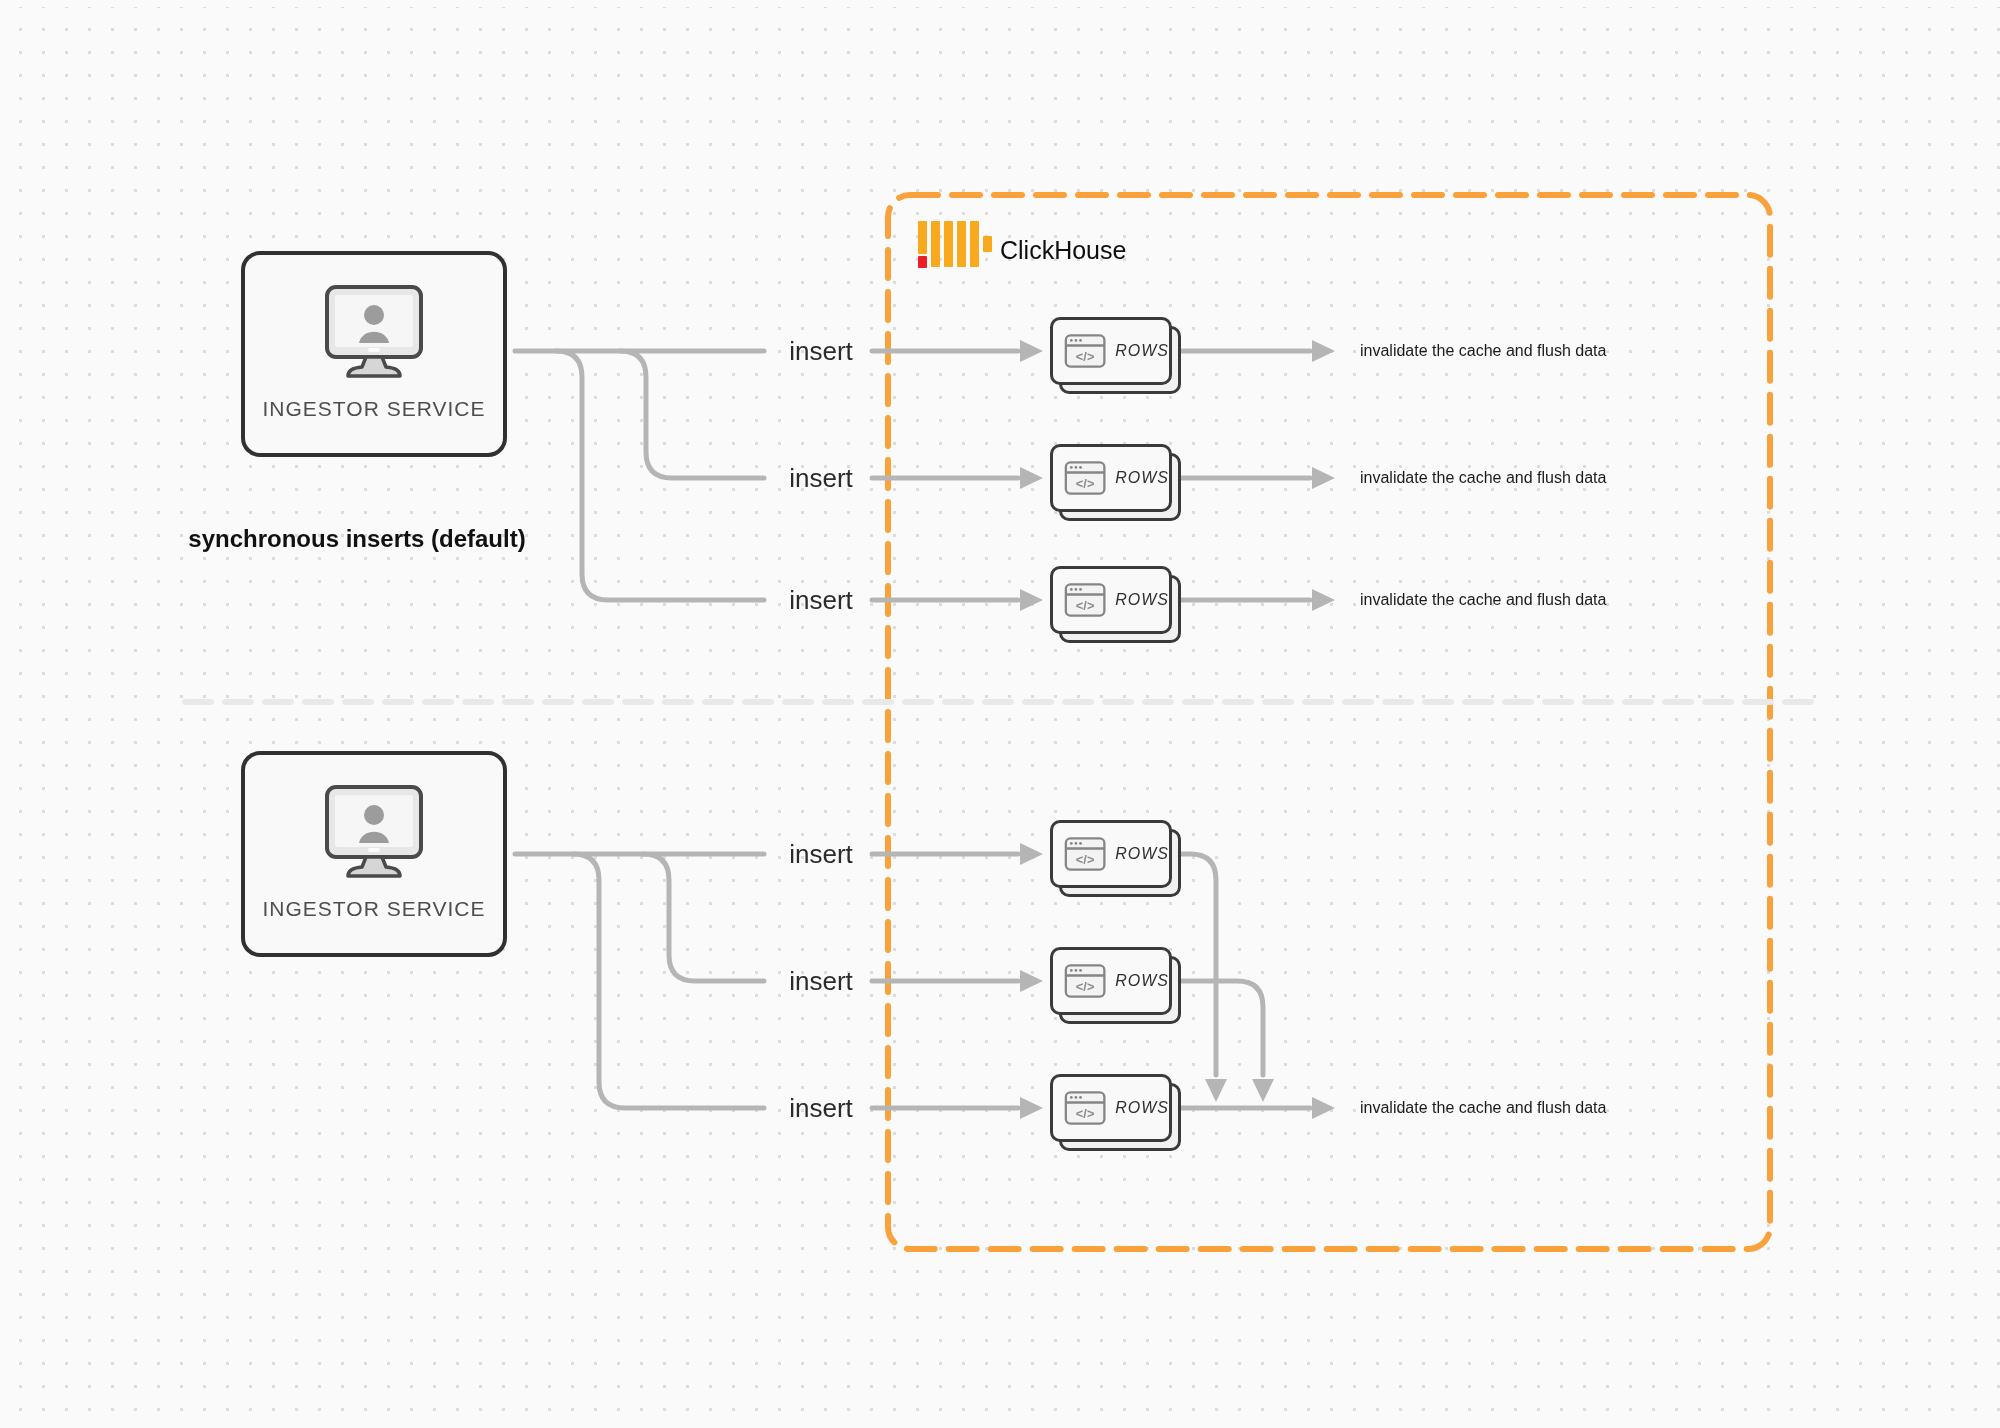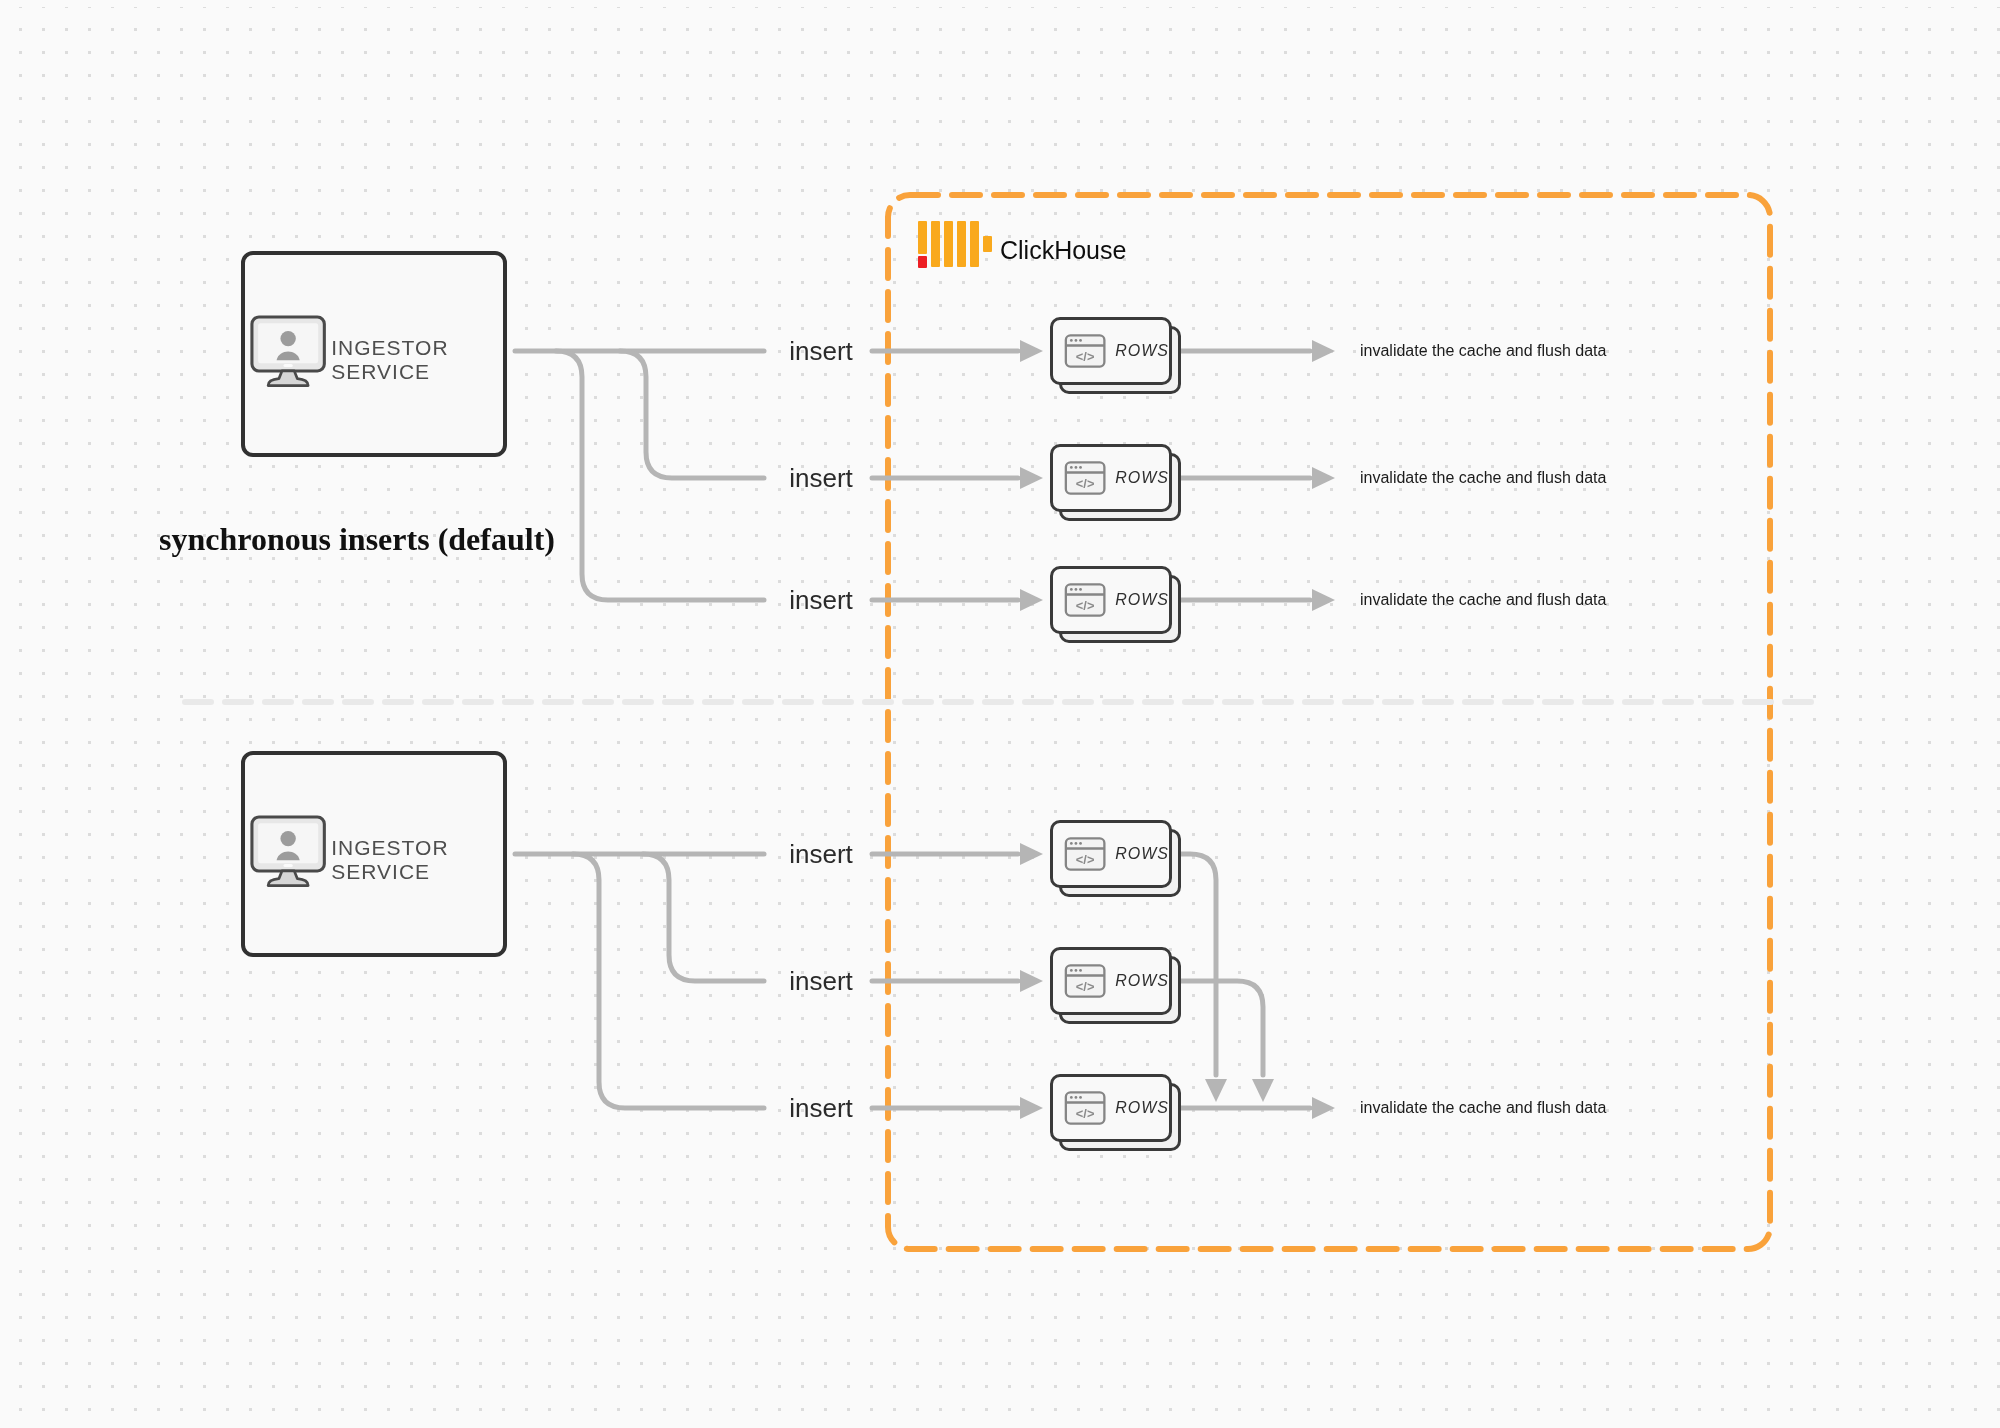--- a/index.html
+++ b/index.html
@@ -14,30 +14,31 @@
     background-color:#fafafa;
     background-image:radial-gradient(circle, #dcdcdc 1.7px, transparent 1.8px);
     background-size:23px 23px;
     background-position:9px 11px;
     margin-top:7px;
   }
   svg.connector-layer{ position:absolute; inset:0; width:2000px; height:1428px; }
 
   .ingestor-box{
     position:absolute; width:266px; height:206px;
-    background:#f9f9f9; border:4px solid #313131; border-radius:12px;
-    display:flex; flex-direction:row; align-items:center;
+    background:#f9f9f9; border:4px solid #313131; border-radius:19px;
+    display:flex; flex-direction:column; align-items:center;
+    padding-top:30px;
   }
   .ingestor-label{
     margin-top:12px; font-size:21px; color:#4e4e4e; letter-spacing:1px;
   }
 
   .caption{
     position:absolute; width:420px; text-align:center;
-    font-size:32px; font-weight:bold; color:#111; line-height:32px;font-family:Liberation Serif, serif;
+    font-size:24px; font-weight:bold; color:#111; line-height:32px;
   }
 
   .insert-label{
     position:absolute; width:110px; text-align:center;
     font-size:26px; color:#2b2b2b; line-height:32px;
     background:transparent;
   }
   .outcome-label{
     position:absolute; font-size:16px; color:#1b1b1b; line-height:32px; white-space:nowrap;
   }

